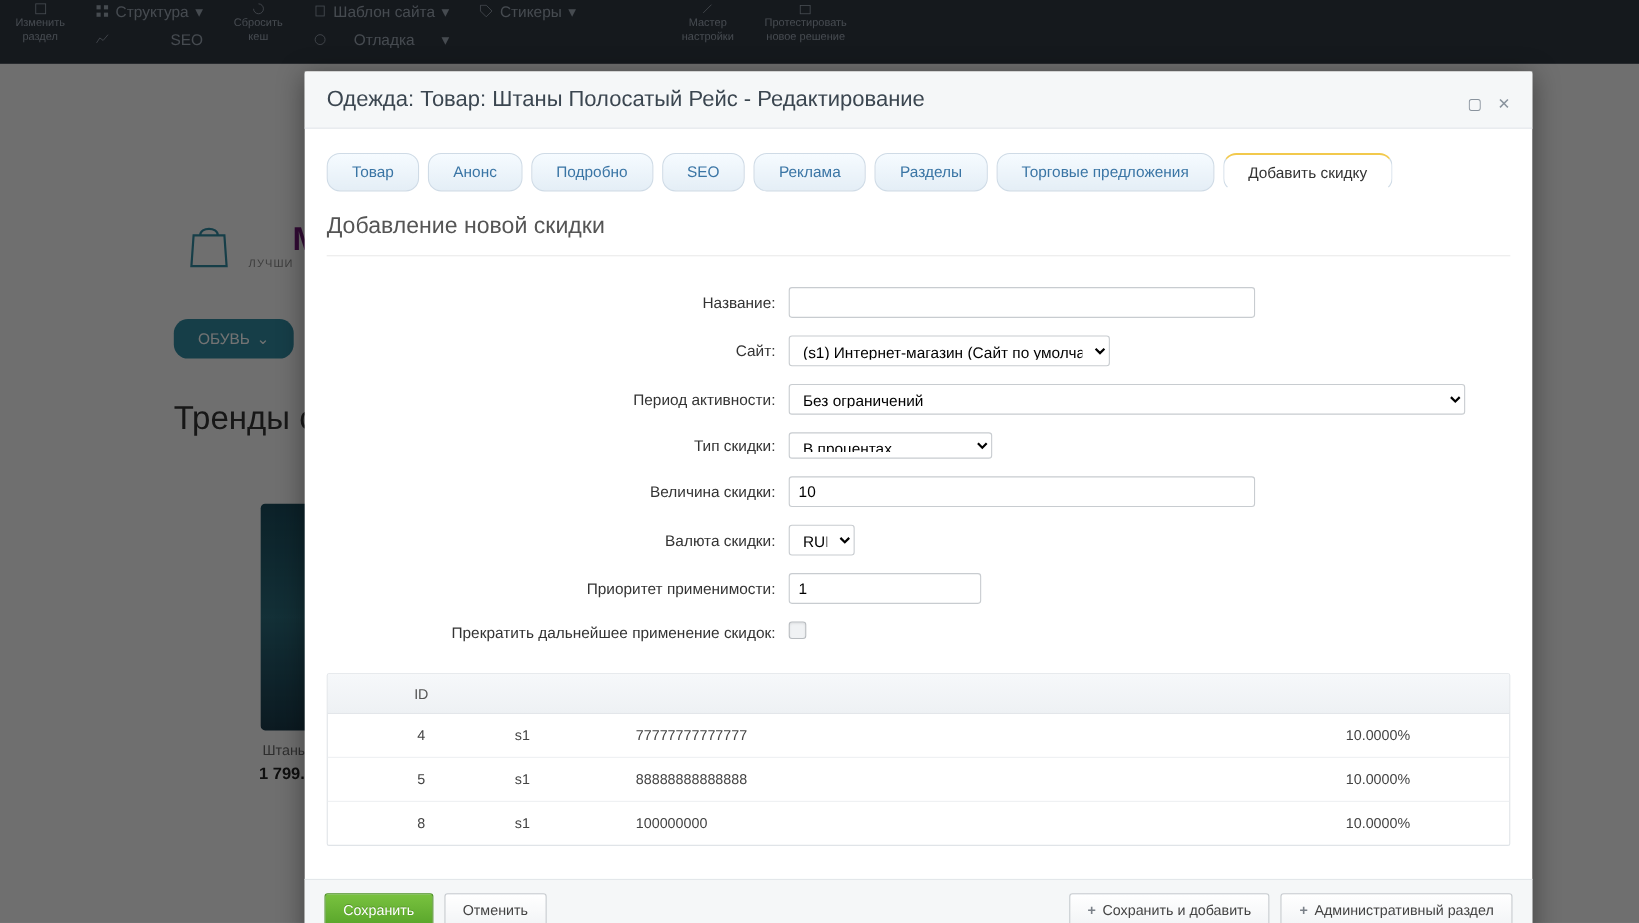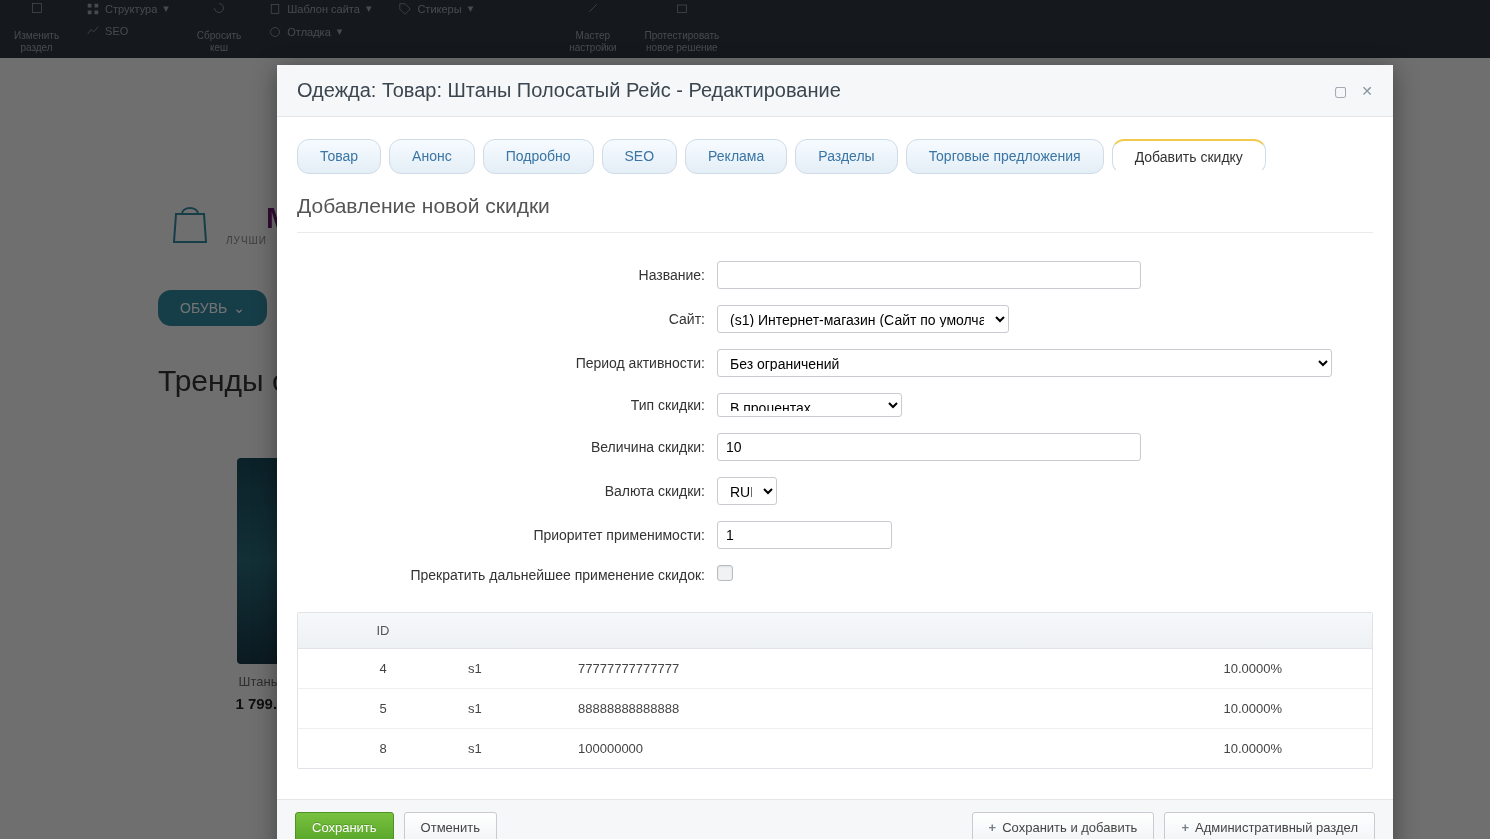--- a/index.html
+++ b/index.html
@@ -1,36 +1,36 @@
 <!DOCTYPE html>
 <html><head>
 <meta charset="utf-8">
 <style>
 * { box-sizing: border-box; margin: 0; padding: 0; }
 body { font-family: "Helvetica Neue", Helvetica, Arial, sans-serif; font-size: 13px; color: #333; width: 1490px; height: 839px; overflow: hidden; background: #303842; }
 .backdrop { position: absolute; inset: 0; background: #303842; }
 .admin-toolbar { display: flex; gap: 28px; padding: 0 14px; color: #9ba6b2; height: 58px; align-items: flex-start; }
-.tb-item { display: flex; flex-direction: column; align-items: center; gap: 16px; padding-top: 2px; font-size: 10px; line-height: 1.2; text-align: center; color: #9ba6b2; }
-.tb-row { display: flex; align-items: center; gap: 6px; font-size: 11px; color: #9ba6b2; padding: 2px 0; }
+.tb-item { display: flex; flex-direction: column; align-items: center; gap: 2px; padding-top: 2px; font-size: 10px; line-height: 1.2; text-align: center; color: #9ba6b2; }
+.tb-row { display: flex; align-items: center; gap: 6px; font-size: 14px; color: #9ba6b2; padding: 2px 0; justify-content: space-between; }
 .tb-stack { display: flex; flex-direction: column; gap: 6px; justify-content: center; }
 .site-bg { position: absolute; top: 58px; left: 0; right: 0; bottom: 0; background: #f7f7f7; }
 .logo-area { position: absolute; top: 140px; left: 166px; display: flex; align-items: flex-end; gap: 12px; }
 .logo-bag { width: 48px; height: 48px; position: relative; }
 .logo-bag svg { width: 48px; height: 48px; }
 .logo-text { font-size: 30px; font-weight: 700; color: #701a75; letter-spacing: 1px; margin-left: 40px; }
 .logo-sub { font-size: 10px; color: #888; letter-spacing: 1px; }
 .nav-btn { position: absolute; top: 232px; left: 158px; background: #318aa0; color: #fff; padding: 10px 22px; border-radius: 13px; font-size: 14px; display: flex; align-items: center; gap: 6px; }
 .site-heading { position: absolute; top: 306px; left: 158px; font-size: 30px; color: #333; }
 .product { position: absolute; top: 400px; left: 200px; width: 160px; text-align: center; }
 .product-img { width: 86px; height: 206px; margin: 0 auto 10px; background: linear-gradient(180deg,#1a4a5a 0%,#2a6a7a 50%,#1a3a4a 100%); border-radius: 4px; }
 .product-name { color: #666; font-size: 13px; margin-bottom: 6px; }
 .product-price { color: #222; font-size: 15px; font-weight: bold; }
 .overlay { position: absolute; inset: 0; background: rgba(0,0,0,0.55); }
 .modal { position: absolute; left: 277px; top: 65px; width: 1116px; background: #fff; box-shadow: 0 4px 24px rgba(0,0,0,0.4); border-radius: 2px; }
-.modal-header { display: flex; align-items: center; justify-content: space-between; padding: 14px 20px; background: #f5f7f8; border-bottom: 1px solid #e3e7ea; }
+.modal-header { display: flex; align-items: flex-end; justify-content: space-between; padding: 14px 20px; background: #f5f7f8; border-bottom: 1px solid #e3e7ea; }
 .modal-title { font-size: 20px; color: #3b4650; font-weight: 400; }
 .modal-icons { display: flex; gap: 14px; color: #8a949e; }
 .modal-icons span { cursor: pointer; font-size: 14px; }
 .modal-body { padding: 22px 20px 30px; }
 .tabs { display: flex; gap: 8px; margin-bottom: 20px; }
 .tab { background: linear-gradient(#f6fbff,#e4eef6); border: 1px solid #cfdbe6; border-radius: 12px; padding: 8px 22px; color: #3a75a5; font-size: 14px; cursor: pointer; }
 .tab.active { background: #fff; border-top: 2px solid #f2c94c; color: #333; font-weight: 500; border-bottom: 1px solid #fff; position: relative; }
 .section-title { font-size: 21px; color: #555; padding-bottom: 14px; border-bottom: 1px solid #eaeaea; margin-bottom: 28px; }
 .form-row { display: flex; align-items: center; margin-bottom: 16px; }
 .form-label { width: 420px; text-align: right; padding-right: 12px; color: #333; font-size: 14px; }

